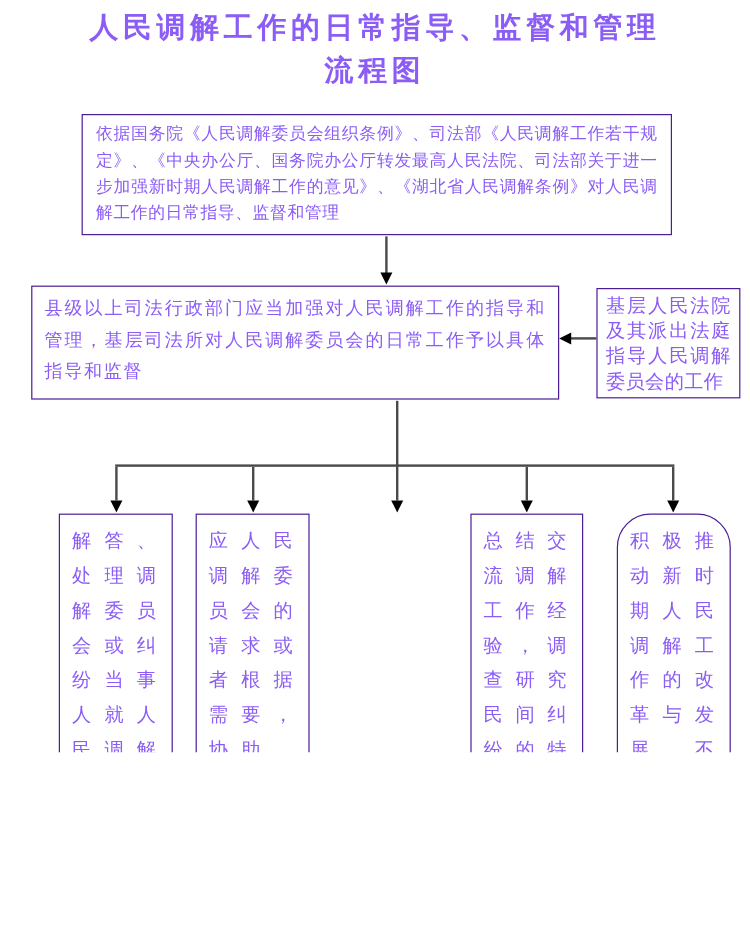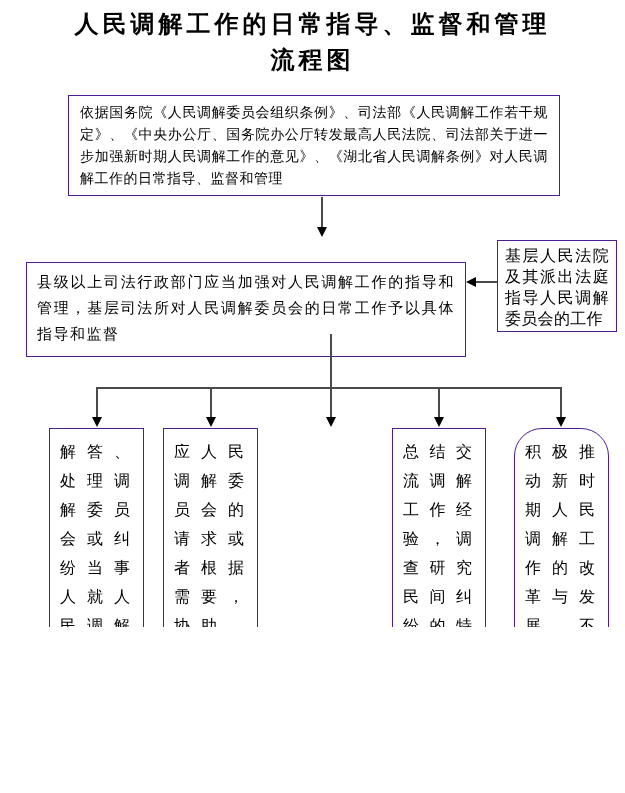--- a/index.html
+++ b/index.html
@@ -1,21 +1,21 @@
 <!DOCTYPE html>
 <html><head>
 <meta charset="utf-8">
 <style>
   html, body { margin: 0; padding: 0; background: #ffffff; }
   .canvas {
     position: relative;
     width: 625px;
     height: 627px;
     background: #ffffff;
-    color: #000000;
+    color: #8b5cf6;
     font-family: "Liberation Serif", "DejaVu Serif", serif;
     overflow: hidden;
   }
   .title-line {
     position: absolute;
     left: 0;
     width: 100%;
     text-align: center;
     font-weight: bold;
     font-size: 24px;
@@ -33,21 +33,20 @@
   }
   .box-legal {
     left: 68px; top: 95px; width: 492px; height: 101px;
     font-size: 14px; line-height: 22px; letter-spacing: 0.5px;
     padding: 6px 11px;
   }
   .box-admin {
     left: 26px; top: 238px; width: 440px; height: 95px;
     font-size: 15px; line-height: 26px; letter-spacing: 1.5px;
     padding: 6px 10px;
-    margin-top: 24px;
   }
   .box-court {
     left: 497px; top: 240px; width: 120px; height: 92px;
     font-size: 16px; line-height: 21px; letter-spacing: 0.3px;
     padding: 4px 7px;
   }
   .duty {
     top: 428px; height: 340px;
     font-size: 16px; line-height: 29px; letter-spacing: 3px;
     padding: 8px 10px;

